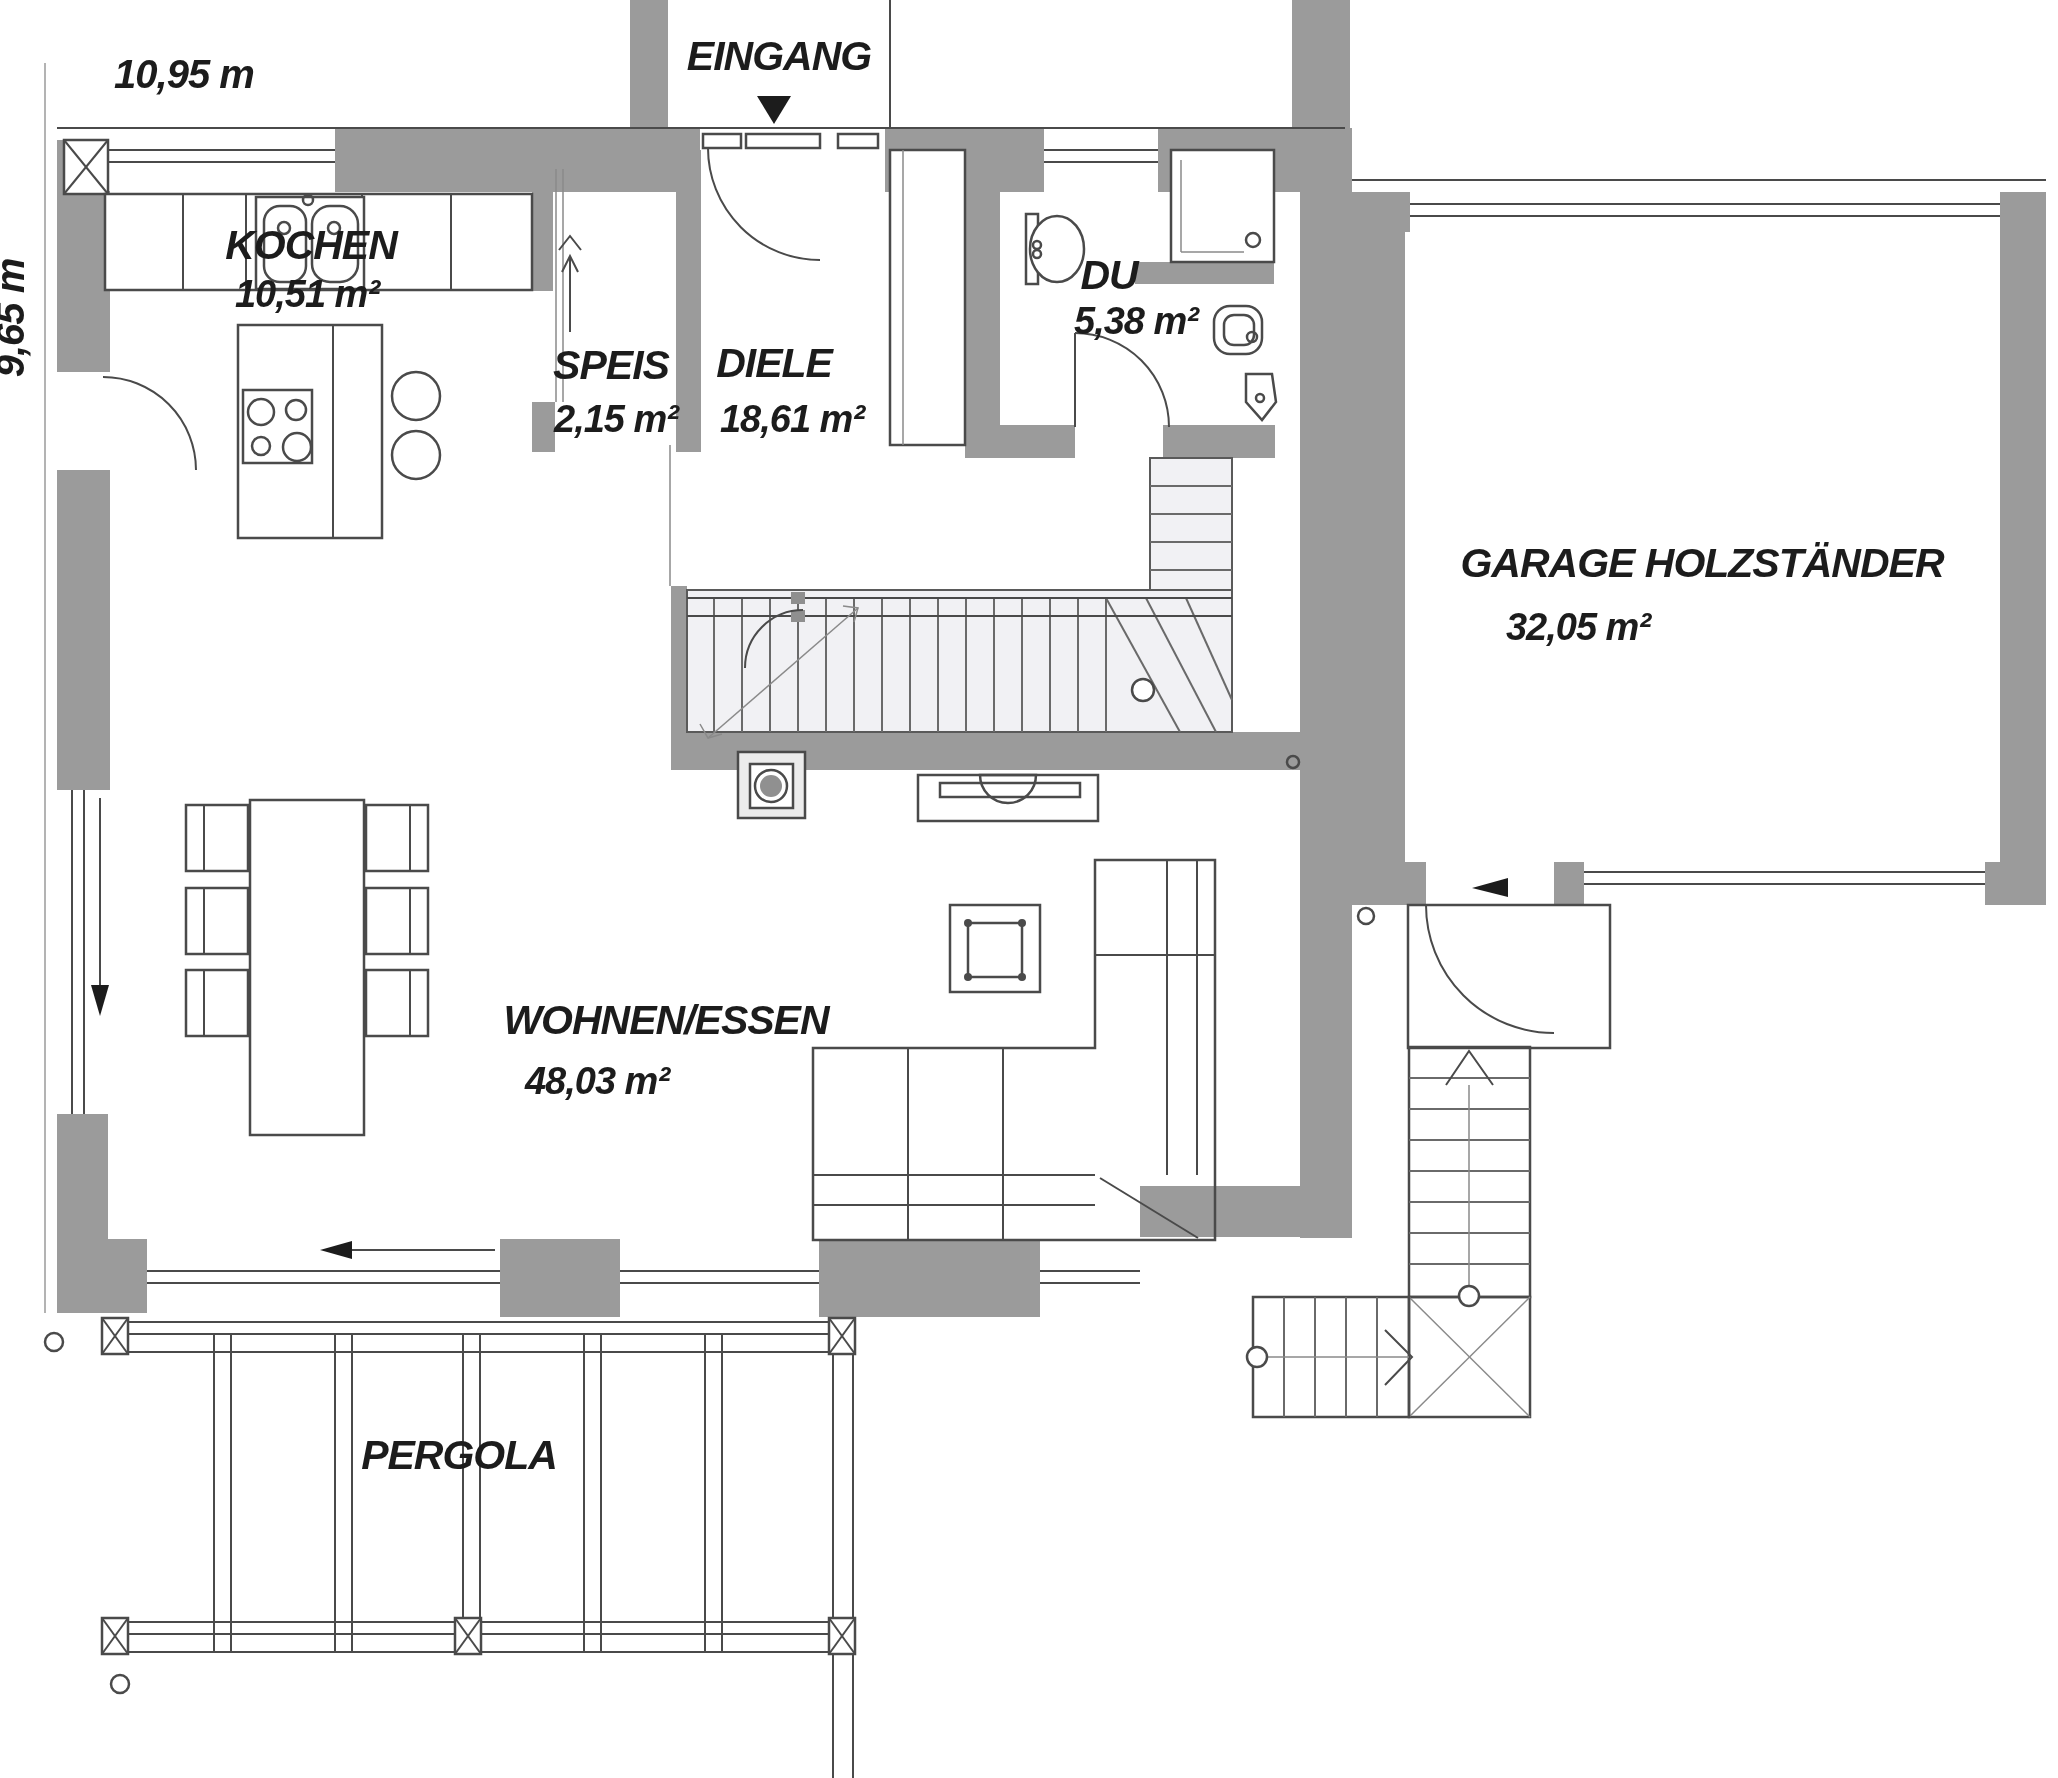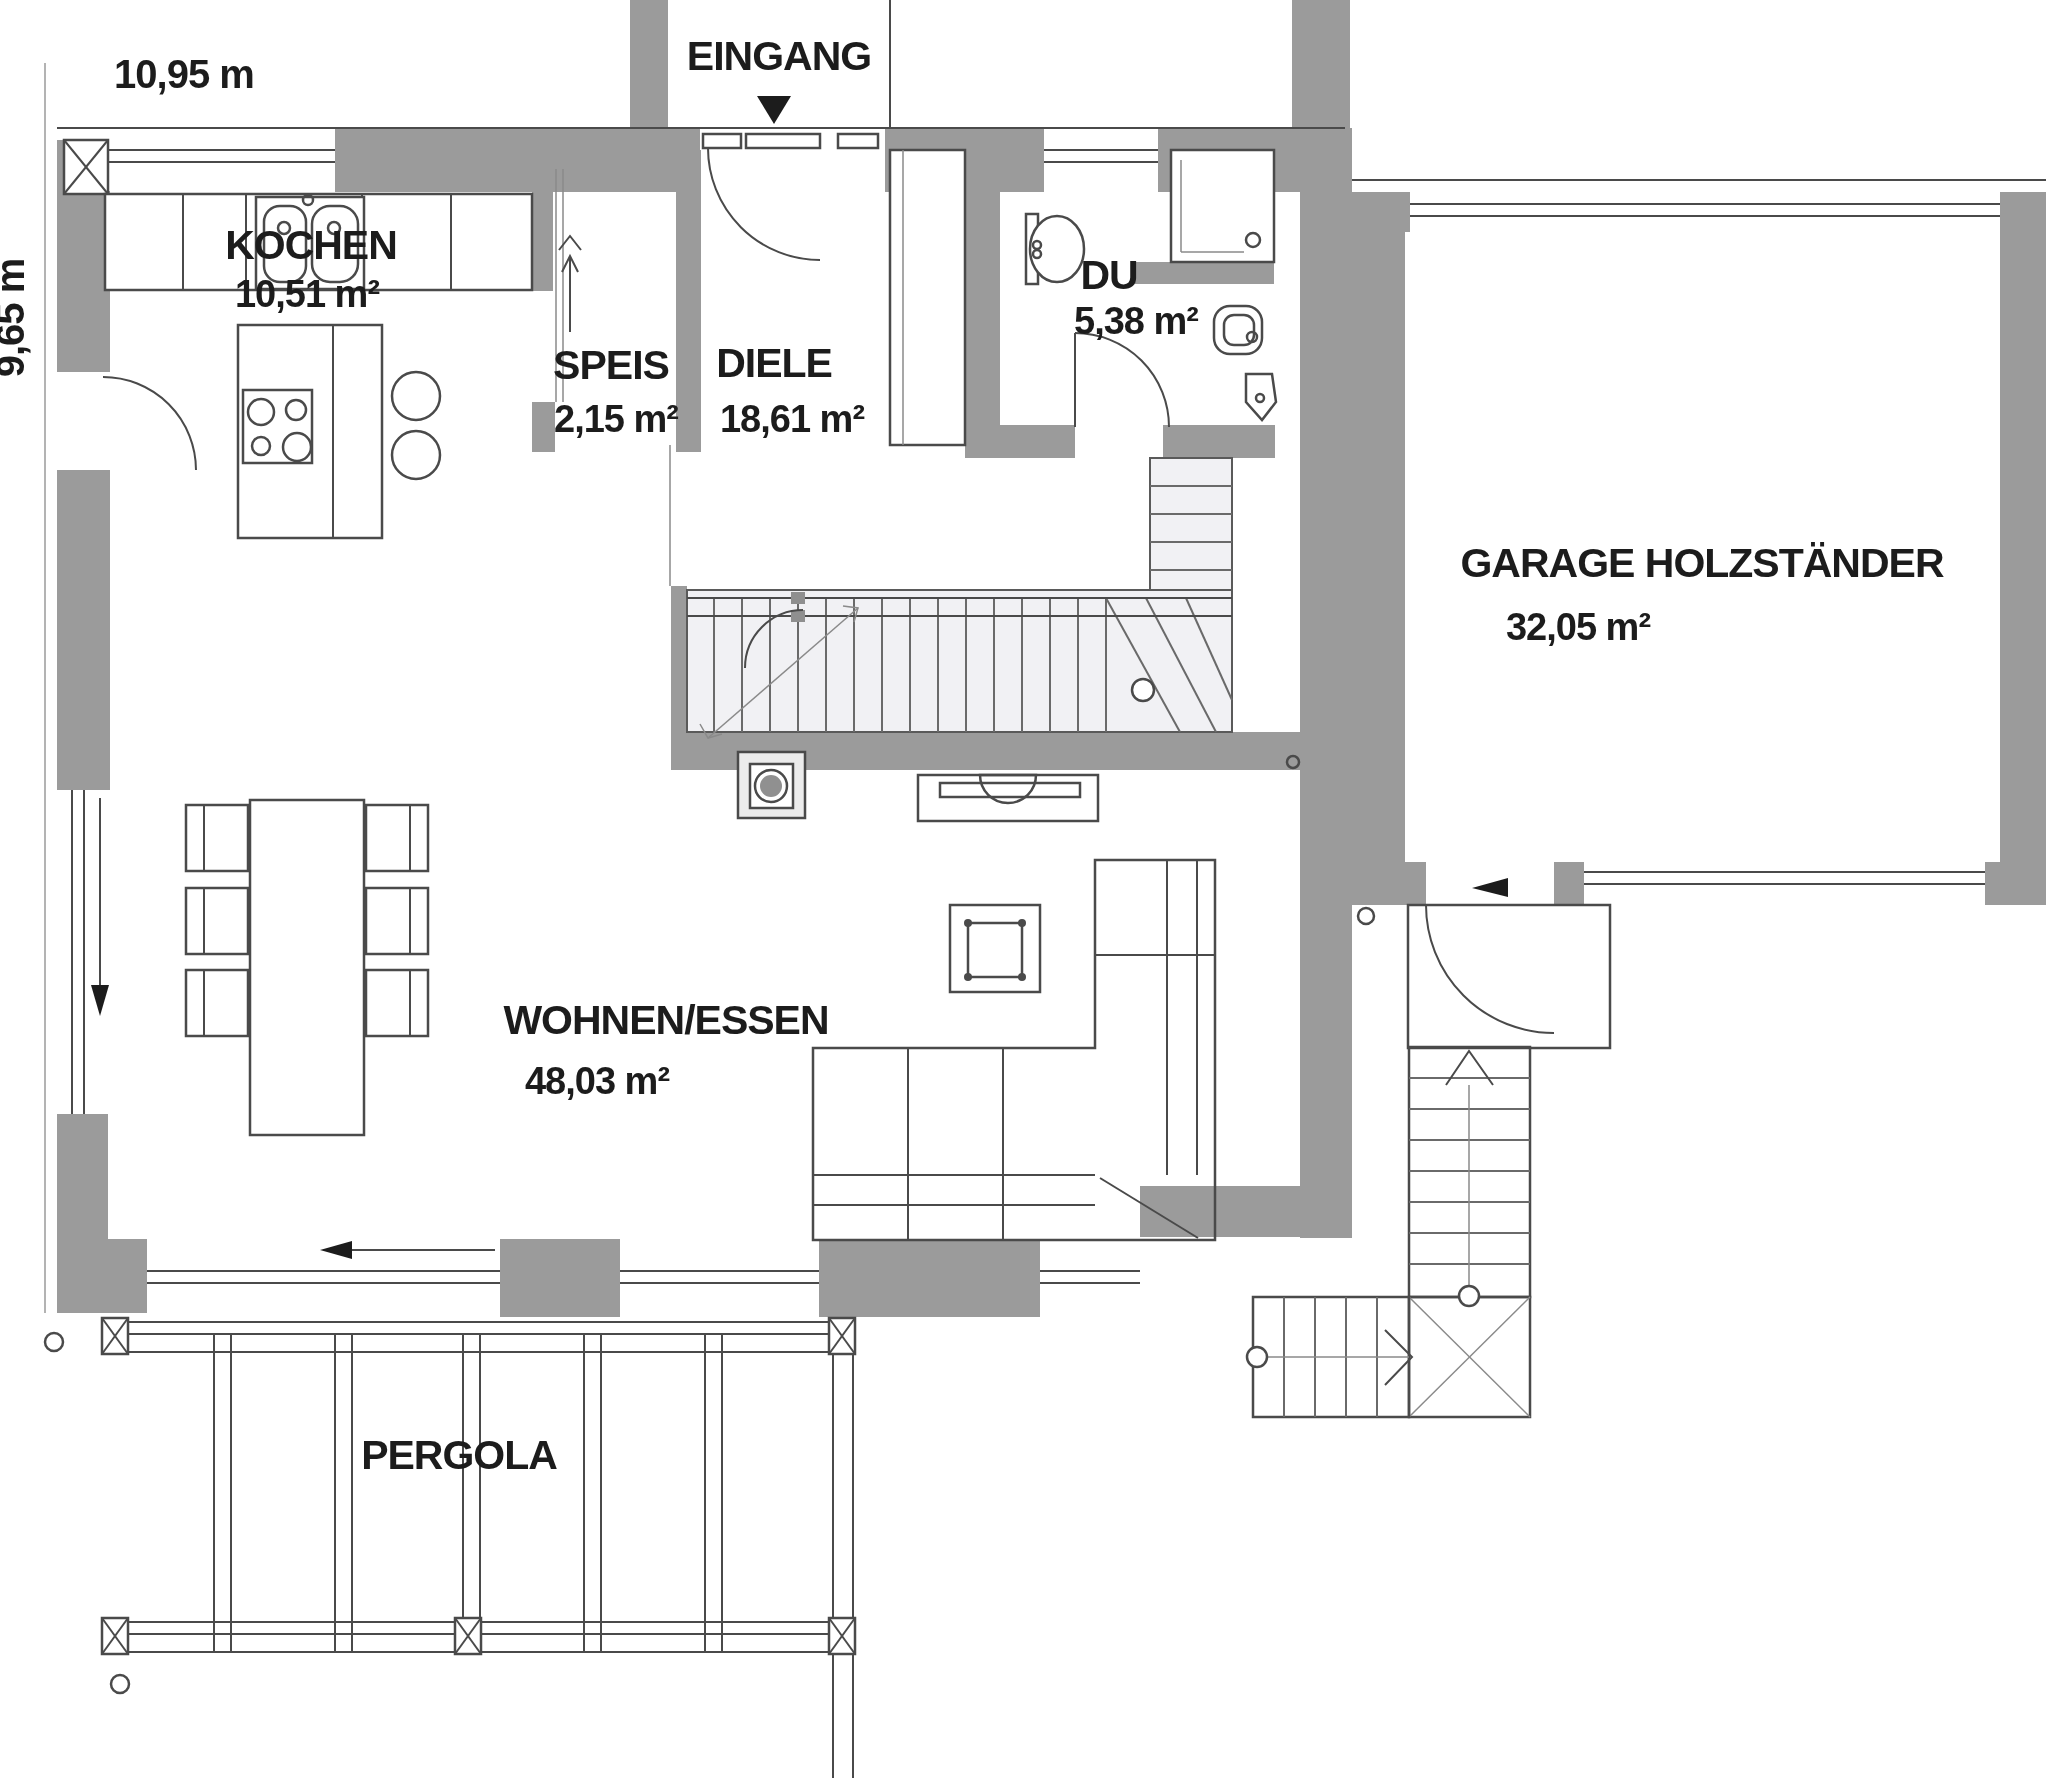--- a/index.html
+++ b/index.html
@@ -1,16 +1,16 @@
 <!DOCTYPE html>
 <html><head>
 <meta charset="utf-8">
 <style>
   html,body{margin:0;padding:0;background:#ffffff;}
-  #plan-wrap{position:relative;width:2058px;height:1778px;background:#ffffff;overflow:hidden;}
+  #plan-wrap{position:relative;width:2058px;height:1778px;background:#ffffff;overflow:hidden;font-style:italic;}
   svg{position:absolute;inset:0;}
   .wall{fill:#9b9b9b;stroke:none;}
   .thin{stroke:#4a4a4a;stroke-width:2;fill:none;}
   .thin-lt{stroke:#8a8a8a;stroke-width:1.5;fill:none;}
   .fixture{stroke:#4a4a4a;stroke-width:2.5;fill:#ffffff;}
   .fixture-nf{stroke:#4a4a4a;stroke-width:2.5;fill:none;}
   .stairfill{fill:#f1f1f4;stroke:#5a5a5a;stroke-width:2;}
   .tread{stroke:#6a6a6a;stroke-width:2;fill:none;}
   .arrow-solid{fill:#1c1c1c;stroke:none;}
   .dim{stroke:#9a9a9a;stroke-width:1.5;fill:none;}

